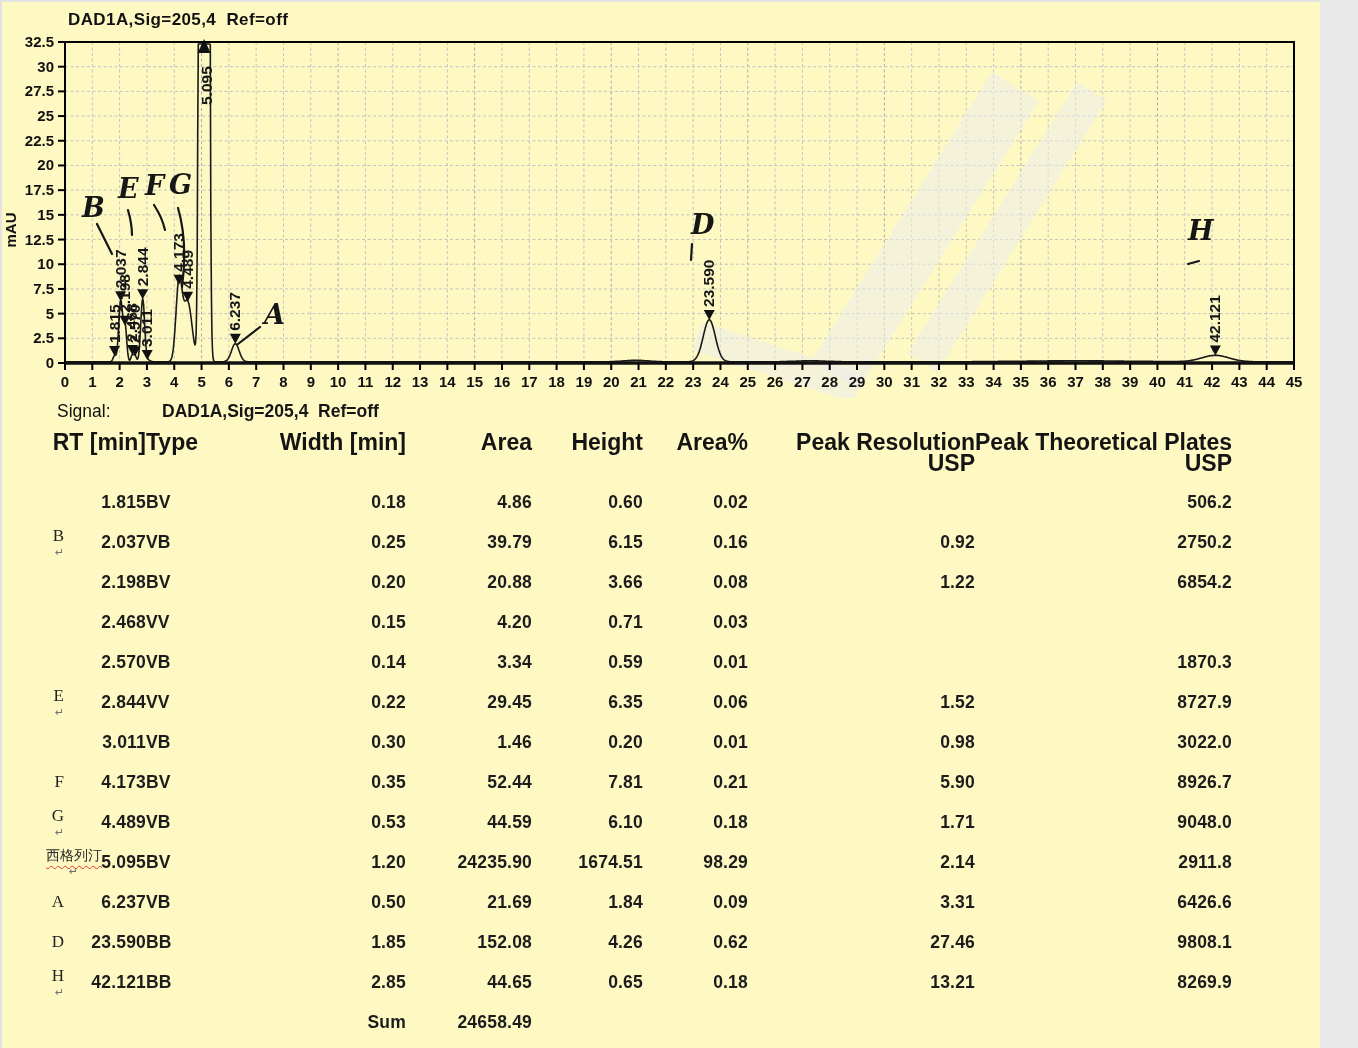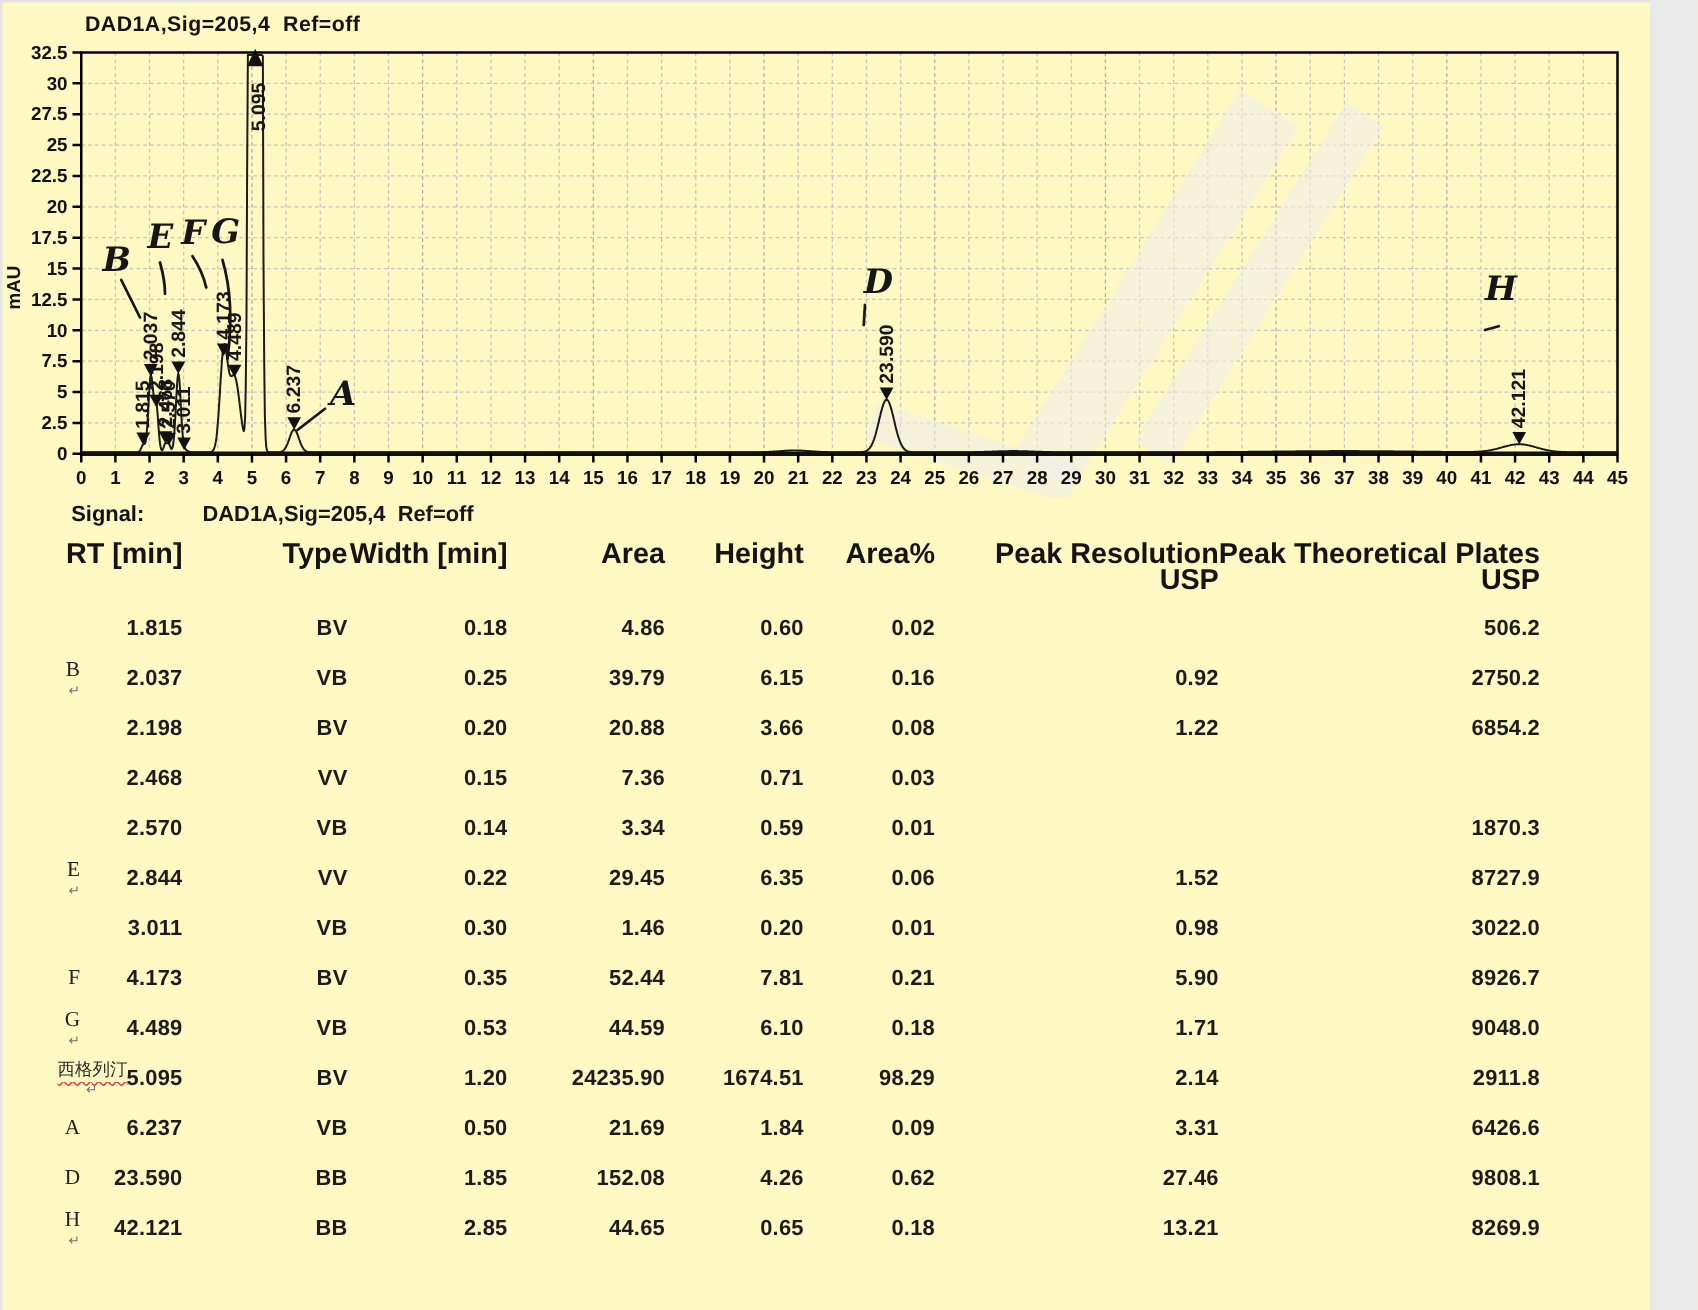--- a/index.html
+++ b/index.html
@@ -4,21 +4,21 @@
 <style>
   *{margin:0;padding:0;box-sizing:border-box}
   html,body{background:#e9e9e9}
   body{font-family:"Liberation Sans",sans-serif}
   .page{position:relative;width:1320px;height:1048px;background:#fef9c3;overflow:hidden;
         border-top:2px solid #e3e3e3;border-left:2px solid #e3e3e3}
   .chart-title{position:absolute;left:66px;top:8px;font-size:17px;font-weight:bold;color:#121212;
                letter-spacing:.4px;white-space:pre}
   #chrom{position:absolute;left:0;top:0}
   .signal-row{position:absolute;top:399px;left:0;width:100%;height:26px}
-  .signal-label{position:absolute;left:55px;top:0;font-size:17.5px;font-weight:bold;color:#101010}
+  .signal-label{position:absolute;left:55px;top:0;font-size:17.5px;font-weight:normal;color:#101010}
   .signal-value{position:absolute;left:160px;top:0;font-size:17.5px;font-weight:bold;color:#161616;white-space:pre}
   
   .grid{stroke:#c3c3c3;stroke-width:1;stroke-dasharray:3 2.5}
   .g5{stroke:#acacac}
   .frame{fill:none;stroke:#000;stroke-width:2}
   .baseaxis{stroke:#111;stroke-width:3.5}
   .tick{stroke:#000;stroke-width:2}
   .ticklab{font:bold 15px "Liberation Sans",sans-serif;fill:#111}
   .curve{fill:none;stroke:#1a1a1a;stroke-width:1.6;stroke-linejoin:round}
   .mk{fill:#111}
@@ -26,21 +26,21 @@
   .ann{font:italic bold 27px "DejaVu Serif",serif;fill:#161616}
   .annline{fill:none;stroke:#161616;stroke-width:2.2;stroke-linecap:round}
   .wm{fill:#ededed;opacity:.55}
   
   .rt-table{position:absolute;left:30px;top:430px;width:1210px}
   .grid-row{display:grid;grid-template-columns:40px 74px 132px 128px 126px 111px 105px 227px 257px}
   .hdr{min-height:50px;align-items:start}
   .hcell{font-weight:bold;font-size:23px;color:#141414;line-height:21px}
   .drow{height:40px;align-items:center}
   .cell.right{text-align:right}
-  .cell.center{text-align:right}
+  .cell.center{text-align:left}
   .val{font-weight:bold;font-size:17.5px;color:#1c1c1c;letter-spacing:.2px}
   .letter{font-family:"Liberation Serif",serif;font-size:17px;color:#222;text-align:right;
           padding-right:8px;white-space:nowrap;overflow:visible}
   .mark{font-size:11px;color:#707070;margin-left:1px}
   .cn{font-size:14px;color:#2a2a2a;text-decoration:underline wavy #e03434;
       text-decoration-thickness:1px;text-underline-offset:5px}
   .cn-shift{transform:translateX(14px)}
 </style>
 </head>
 <body>
@@ -337,21 +337,21 @@
         <div class="cell val right">3.66</div>
         <div class="cell val right">0.08</div>
         <div class="cell val right">1.22</div>
         <div class="cell val right">6854.2</div>
       </div>
       <div class="grid-row drow">
         <div class="cell letter"></div>
         <div class="cell val right">2.468</div>
         <div class="cell val center">VV</div>
         <div class="cell val right">0.15</div>
-        <div class="cell val right">7.36</div>
+        <div class="cell val right">4.20</div>
         <div class="cell val right">0.71</div>
         <div class="cell val right">0.03</div>
         <div class="cell val right"></div>
         <div class="cell val right"></div>
       </div>
       <div class="grid-row drow">
         <div class="cell letter"></div>
         <div class="cell val right">2.570</div>
         <div class="cell val center">VB</div>
         <div class="cell val right">0.14</div>
@@ -460,14 +460,19 @@
         </div>
         <div class="cell val right">42.121</div>
         <div class="cell val center">BB</div>
         <div class="cell val right">2.85</div>
         <div class="cell val right">44.65</div>
         <div class="cell val right">0.65</div>
         <div class="cell val right">0.18</div>
         <div class="cell val right">13.21</div>
         <div class="cell val right">8269.9</div>
       </div>
+      <div class="grid-row drow">
+        <div class="cell" style="grid-column: 1 / 4;"></div>
+        <div class="cell val right">Sum</div>
+        <div class="cell val right">24658.49</div>
+      </div>
     </div>
 </div>
 
 </body></html>

